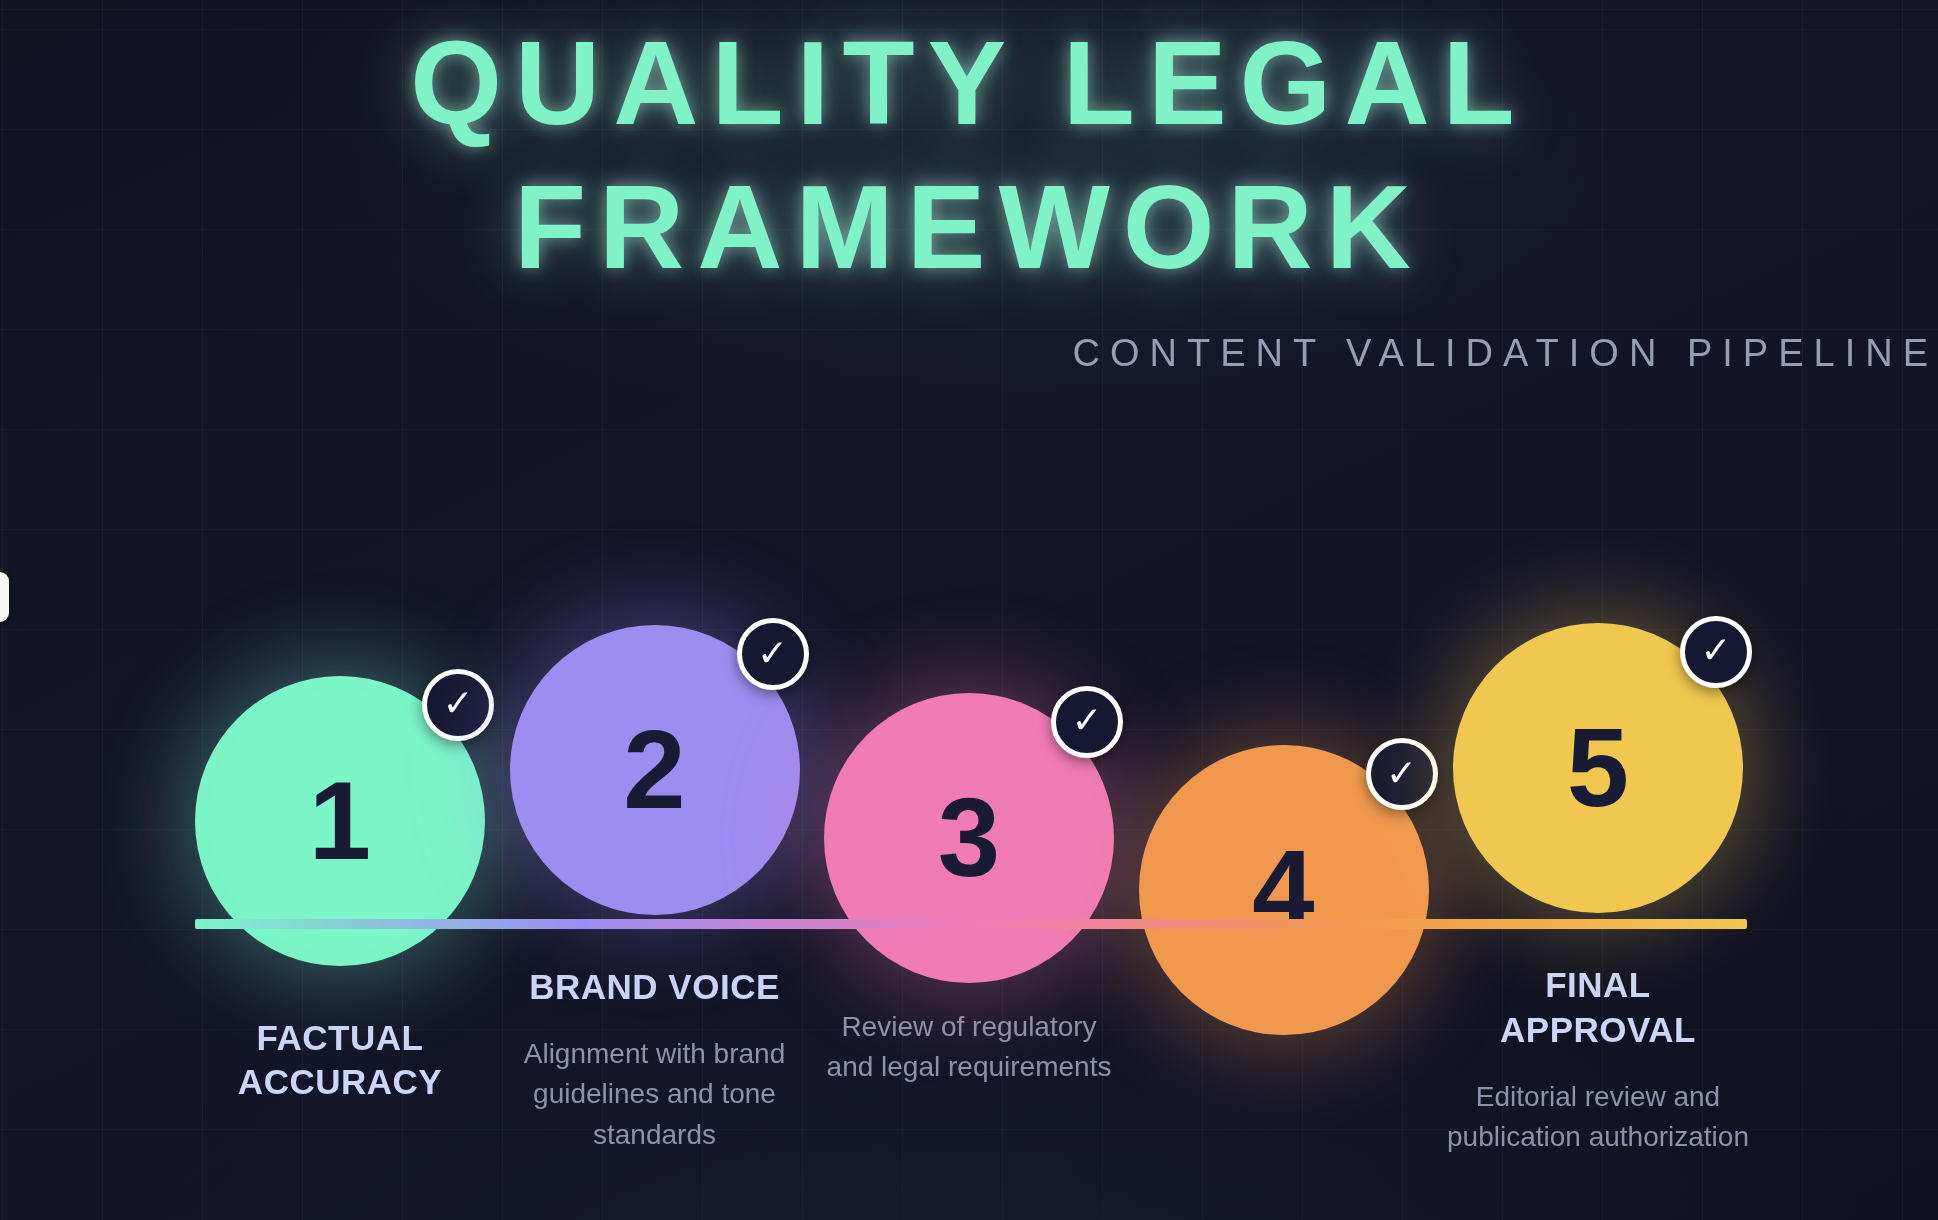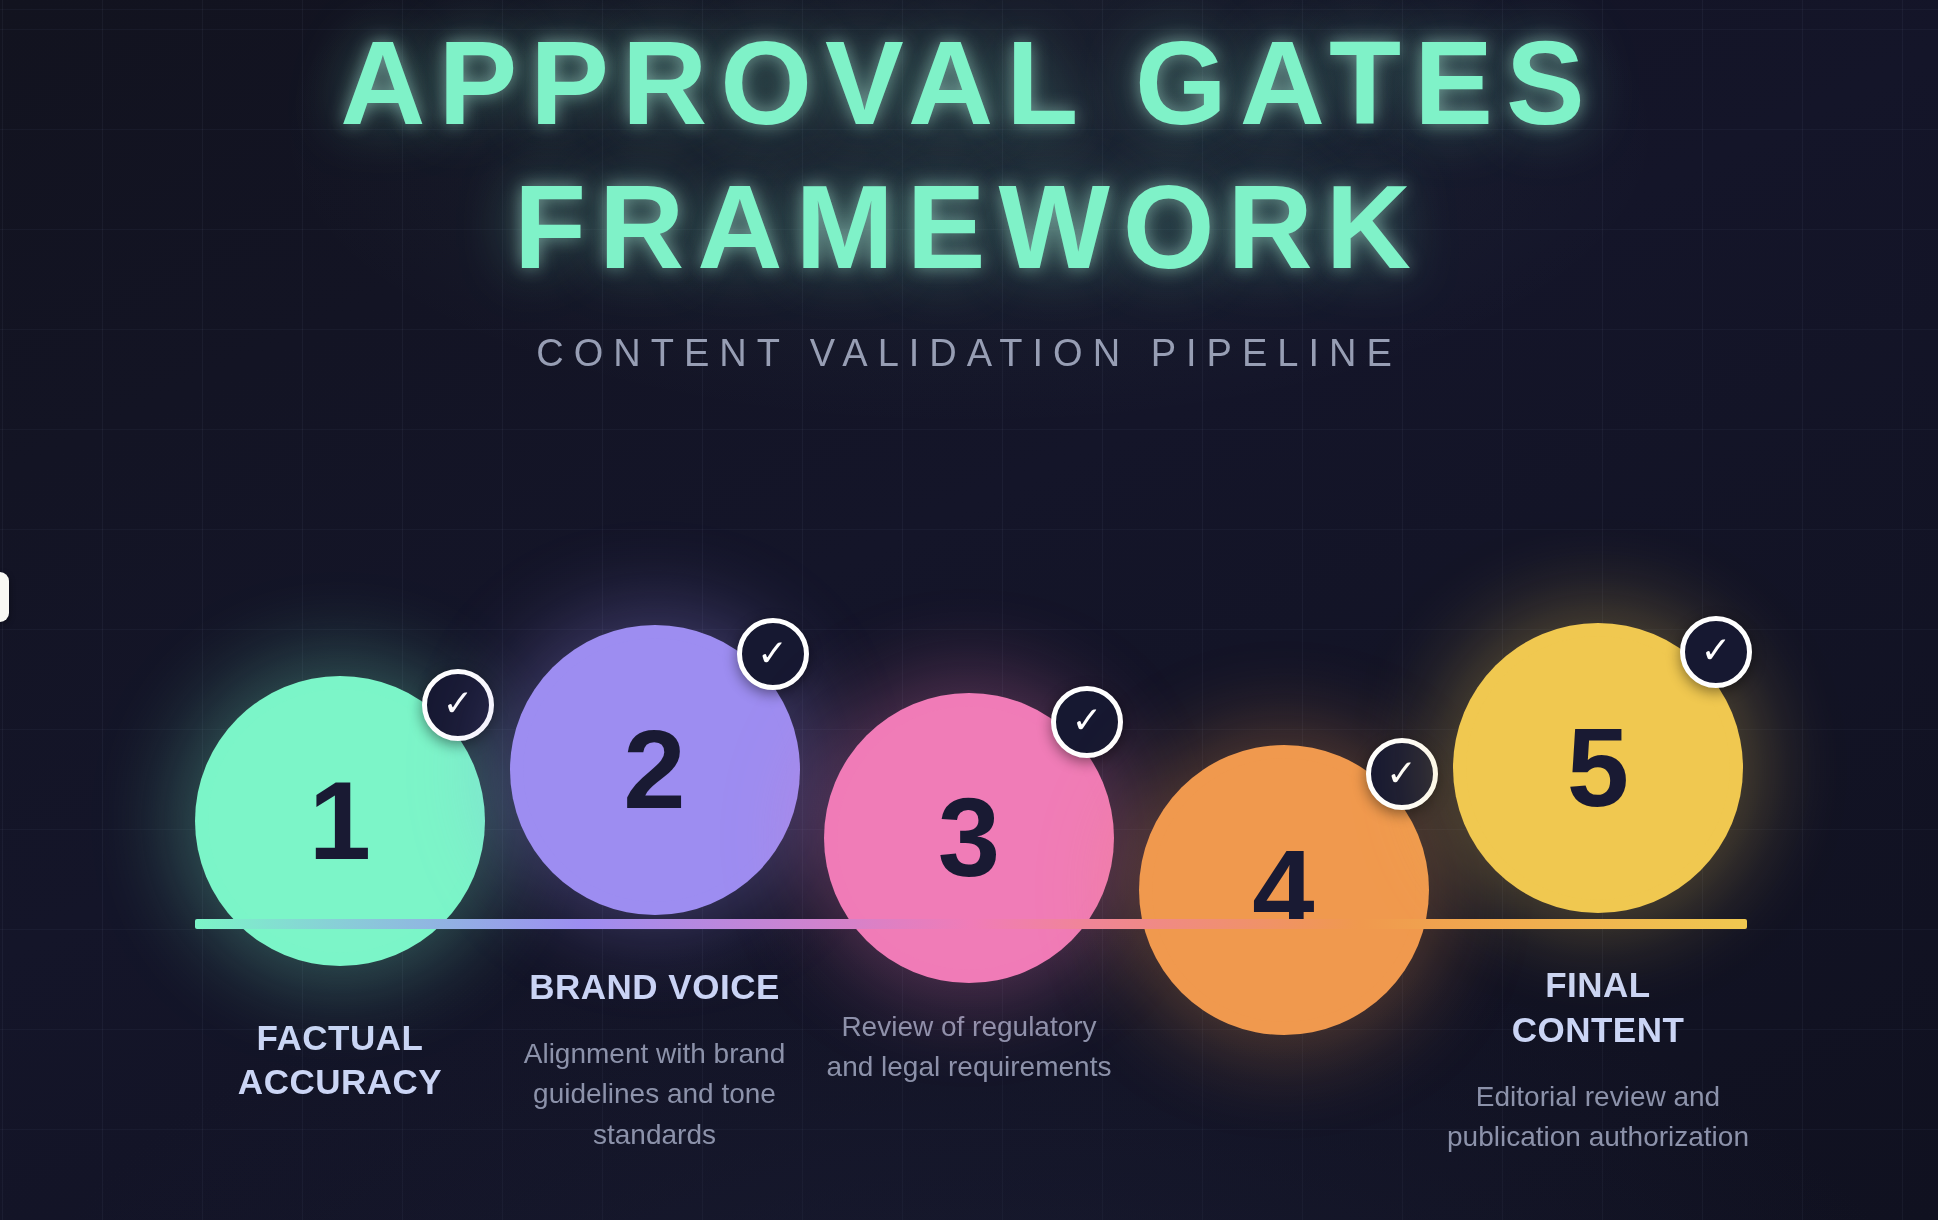--- a/index.html
+++ b/index.html
@@ -33,21 +33,21 @@
     text-align:center;
     font-size:118px; font-weight:bold; letter-spacing:13px; line-height:1.22;
     color: var(--title, #7FF2C8);
     text-shadow:
       0 0 18px rgba(195,255,238,0.55),
       0 0 60px rgba(127,242,200,0.45),
       0 4px 12px rgba(8,16,28,0.65);
   }
   .subtitle{
     position:relative; z-index:2;
-    margin-top:32px; text-align:center;
+    margin-top:32px; text-align:right;
     font-size:38px; font-weight:normal; letter-spacing:10px;
     color: var(--subtitle, #979EB4);
   }
   .stages{
     position:relative; z-index:2;
     width:1560px; margin:248px auto 0;
     display:flex; justify-content:space-between; align-items:center;
   }
   .stage{ width:302px; display:flex; flex-direction:column; align-items:center; position:relative; z-index:1; }
   .circle-wrap{ position:relative; width:290px; height:290px; }
@@ -92,21 +92,21 @@
     box-shadow:0 2px 6px rgba(0,0,0,0.4);
   }
 </style>
 </head>
 <body>
 
 <div class="page">
 
   <div class="side-handle"></div>
 
-  <h1 class="title"><span>APPROVAL GATES</span><br><span>FRAMEWORK</span></h1>
+  <h1 class="title"><span>QUALITY LEGAL</span><br><span>FRAMEWORK</span></h1>
 
   <div class="subtitle">CONTENT VALIDATION PIPELINE</div>
 
   <div class="stages">
 
     <div class="stage">
       <div class="circle-wrap">
         <div class="circle" style="background: rgb(124, 245, 200); border-color: rgba(124, 245, 200, 0.6); box-shadow: rgba(124, 245, 200, 0.333) 0px 0px 90px 14px;">
           <span class="num">1</span>
         </div>
@@ -160,21 +160,21 @@
     <div class="stage">
       <div class="circle-wrap">
         <div class="circle" style="background: rgb(240, 200, 80); border-color: rgba(240, 200, 80, 0.6); box-shadow: rgba(240, 200, 80, 0.333) 0px 0px 90px 14px;">
           <span class="num">5</span>
         </div>
         <div class="badge">
           <span class="check">✓</span>
         </div>
       </div>
       <div class="stage-title">FINAL
-CONTENT</div>
+APPROVAL</div>
       <div class="stage-desc">Editorial review and
 publication authorization</div>
     </div>
 
   </div>
 
   <div class="progress-line" style="background: linear-gradient(90deg, rgb(124, 245, 200) 0%, rgb(157, 141, 241) 25%, rgb(240, 124, 183) 50%, rgb(240, 153, 78) 75%, rgb(240, 200, 80) 100%);"></div>
 
 </div>
 

